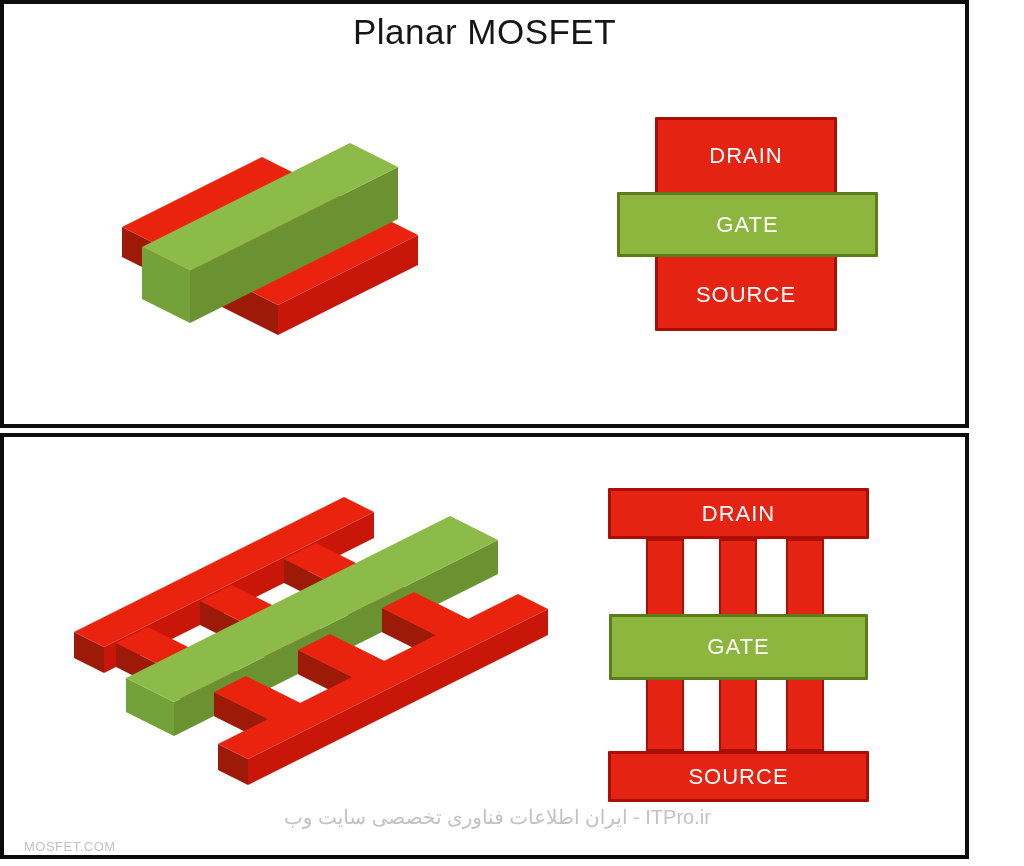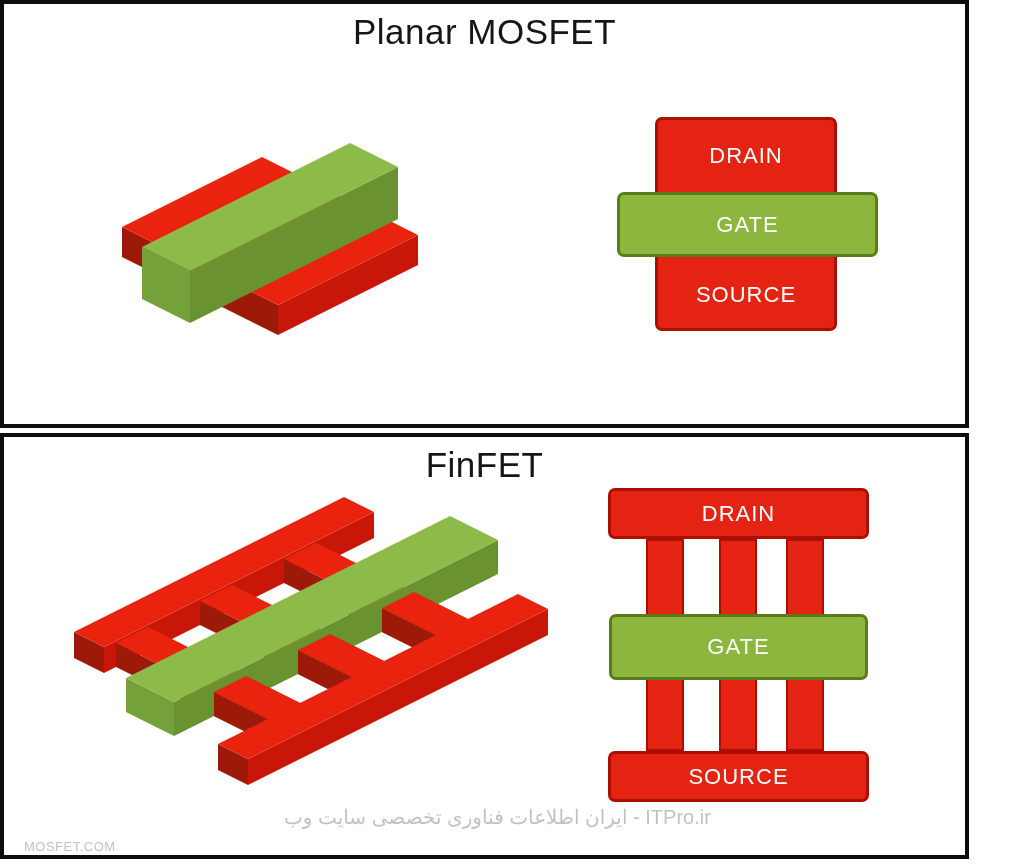--- a/index.html
+++ b/index.html
@@ -5,21 +5,21 @@
   html,body{margin:0;padding:0;background:#ffffff;}
   body{width:1024px;height:866px;position:relative;overflow:hidden;
        font-family:"Liberation Sans", sans-serif;}
   .panel{position:absolute;left:0;width:969px;background:#ffffff;
          border:4px solid var(--panel_border);box-sizing:border-box;}
   #panel-planar{top:0;height:428px;}
   #panel-finfet{top:433px;height:426px;}
   .panel-title{position:absolute;top:8px;left:0;width:100%;text-align:center;
                font-size:35px;color:var(--title_text);letter-spacing:0.5px;}
   .iso-svg{position:absolute;left:0;top:0;pointer-events:none;}
-  .bar{position:absolute;box-sizing:border-box;border-radius:7px;
+  .bar{position:absolute;box-sizing:border-box;border-radius:1px;
        display:flex;align-items:center;justify-content:center;}
   .red-shape{background:var(--red_fill);border:3px solid var(--red_border);}
   .green-shape{background:var(--green_fill);border:3px solid var(--green_border);}
   .shape-label{color:var(--label_text);font-size:22px;letter-spacing:1px;}
   .label-zone{position:absolute;display:flex;align-items:center;justify-content:center;}
   .fin{position:absolute;box-sizing:border-box;background:var(--red_fill);
        border:2px solid var(--red_border);}
   .watermark{position:absolute;color:var(--watermark);
              text-shadow:1px 1px 0 #ffffff;white-space:nowrap;}
   #watermark-credit{left:280px;top:368px;width:420px;
@@ -49,21 +49,20 @@
   <div class="label-zone" style="left:651px;top:116px;width:182px;height:72px;">
     <span class="shape-label">DRAIN</span>
   </div>
   <div class="label-zone" style="left:651px;top:255px;width:182px;height:72px;">
     <span class="shape-label">SOURCE</span>
   </div>
 </div>
 
 <div class="panel" id="panel-finfet">
 
-  <div class="panel-title">FinFET</div>
 
   <svg id="finfet-3d" class="iso-svg" width="1024" height="418" viewBox="0 0 1024 418">
       <polygon points="70.0,195.0 100.0,210.0 100.0,236.0 70.0,221.0" fill="#9d1a08"></polygon>
       <polygon points="100.0,210.0 370.0,75.0 370.0,101.0 100.0,236.0" fill="#c81708"></polygon>
       <polygon points="70.0,195.0 340.0,60.0 370.0,75.0 100.0,210.0" fill="#e9230e"></polygon>
       <polygon points="112.0,206.0 266.0,283.0 266.0,307.0 112.0,230.0" fill="#9d1a08"></polygon>
       <polygon points="266.0,283.0 298.0,267.0 298.0,291.0 266.0,307.0" fill="#c81708"></polygon>
       <polygon points="112.0,206.0 144.0,190.0 298.0,267.0 266.0,283.0" fill="#e9230e"></polygon>
       <polygon points="196.0,164.0 350.0,241.0 350.0,265.0 196.0,188.0" fill="#9d1a08"></polygon>
       <polygon points="350.0,241.0 382.0,225.0 382.0,249.0 350.0,265.0" fill="#c81708"></polygon>

